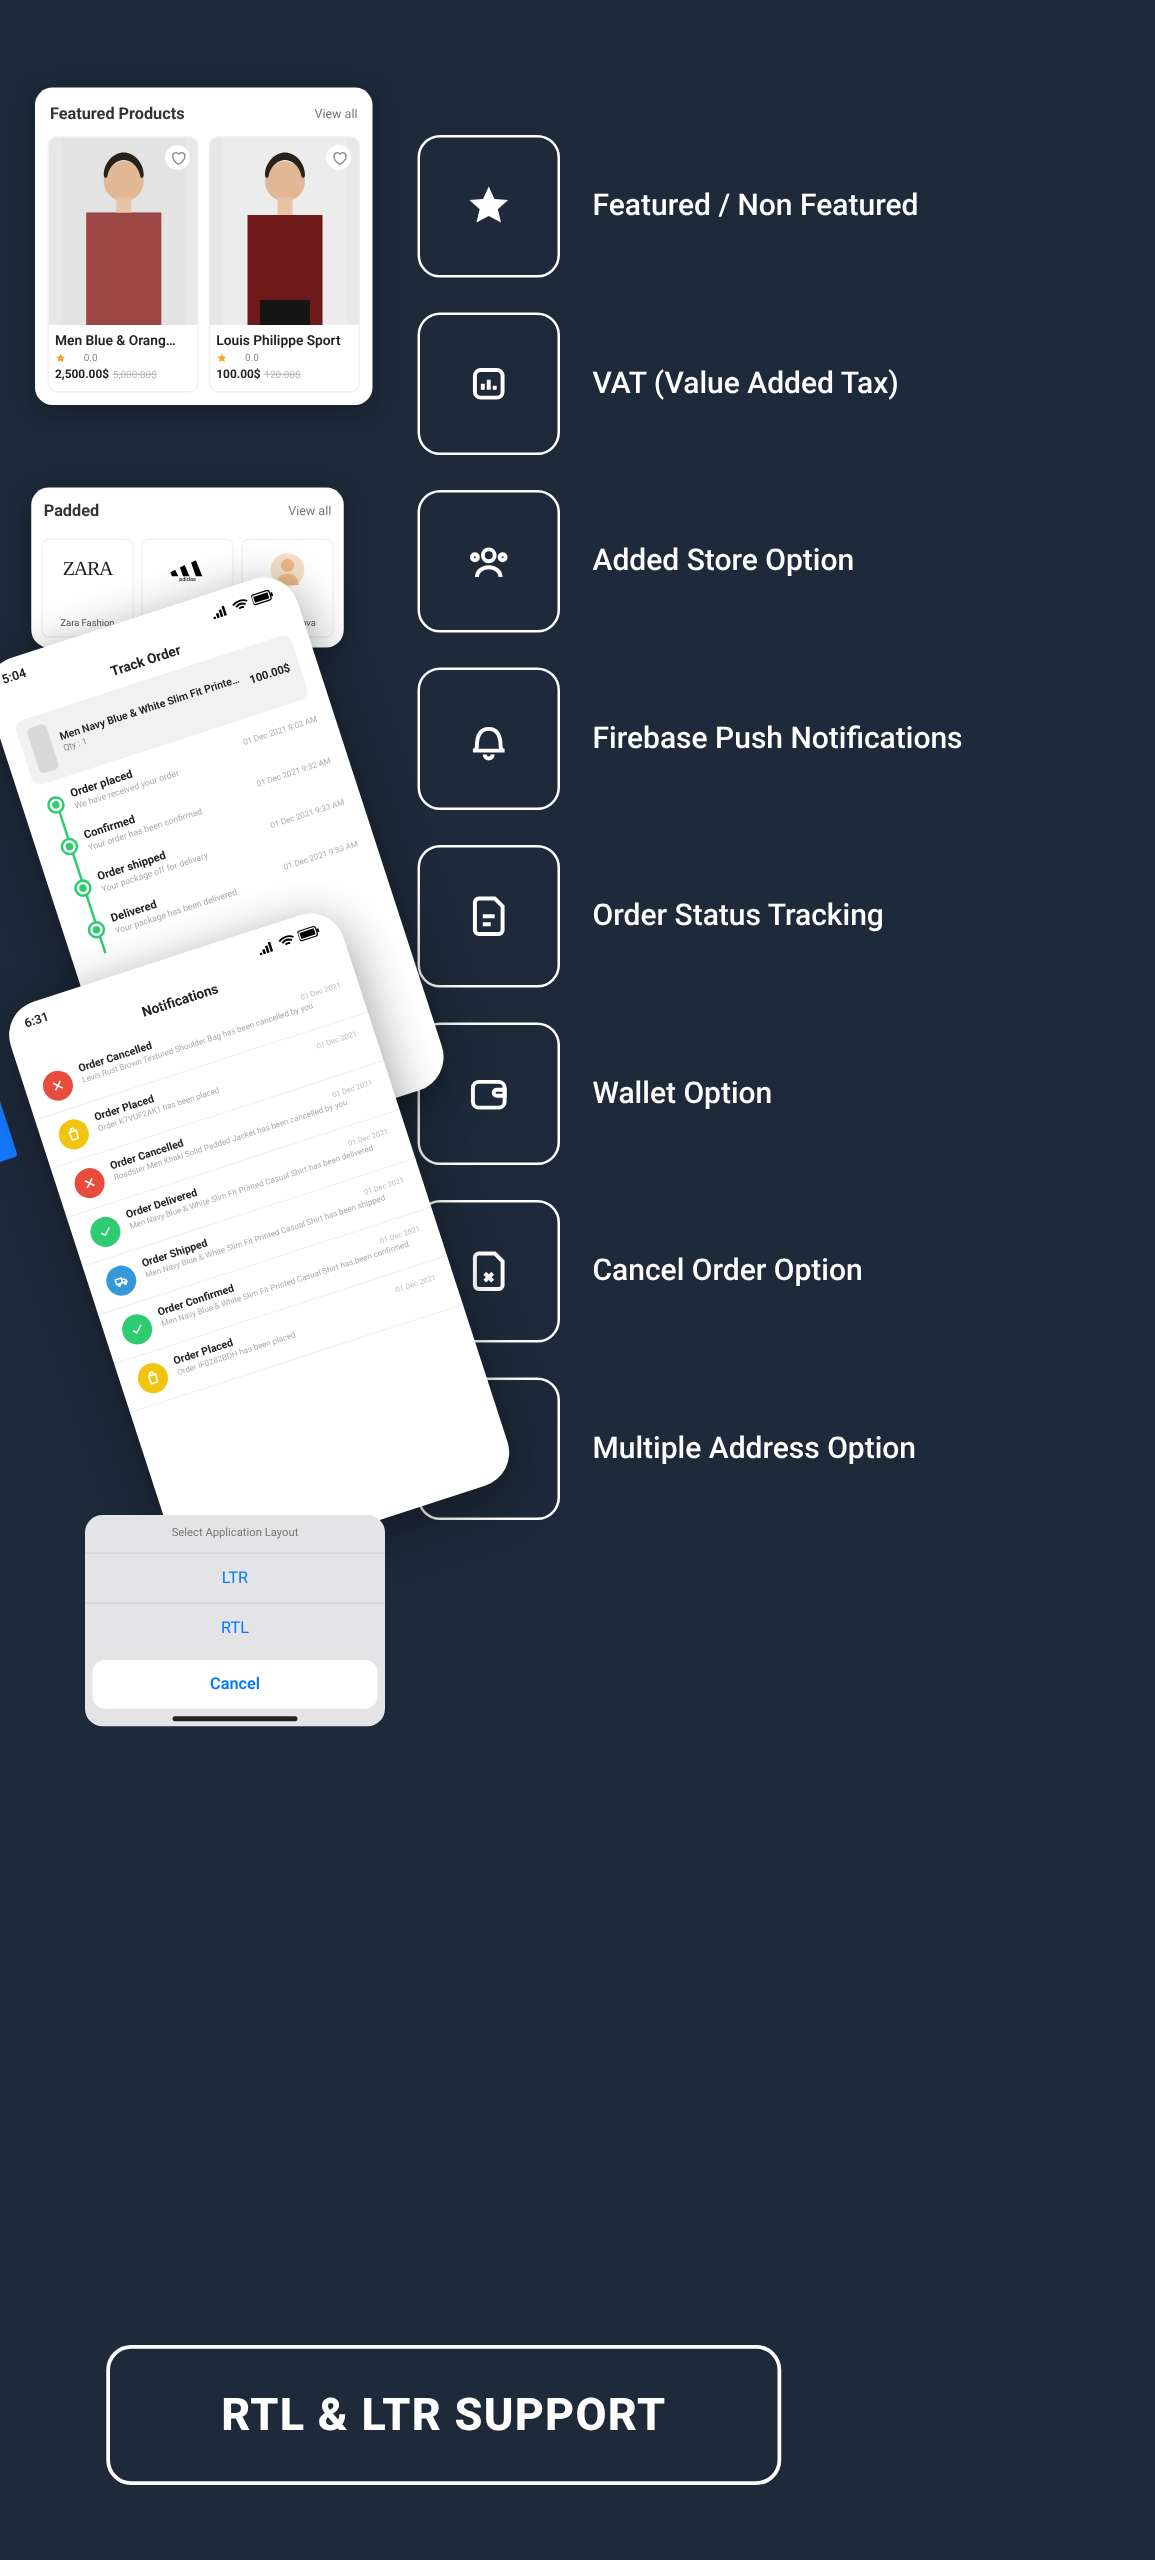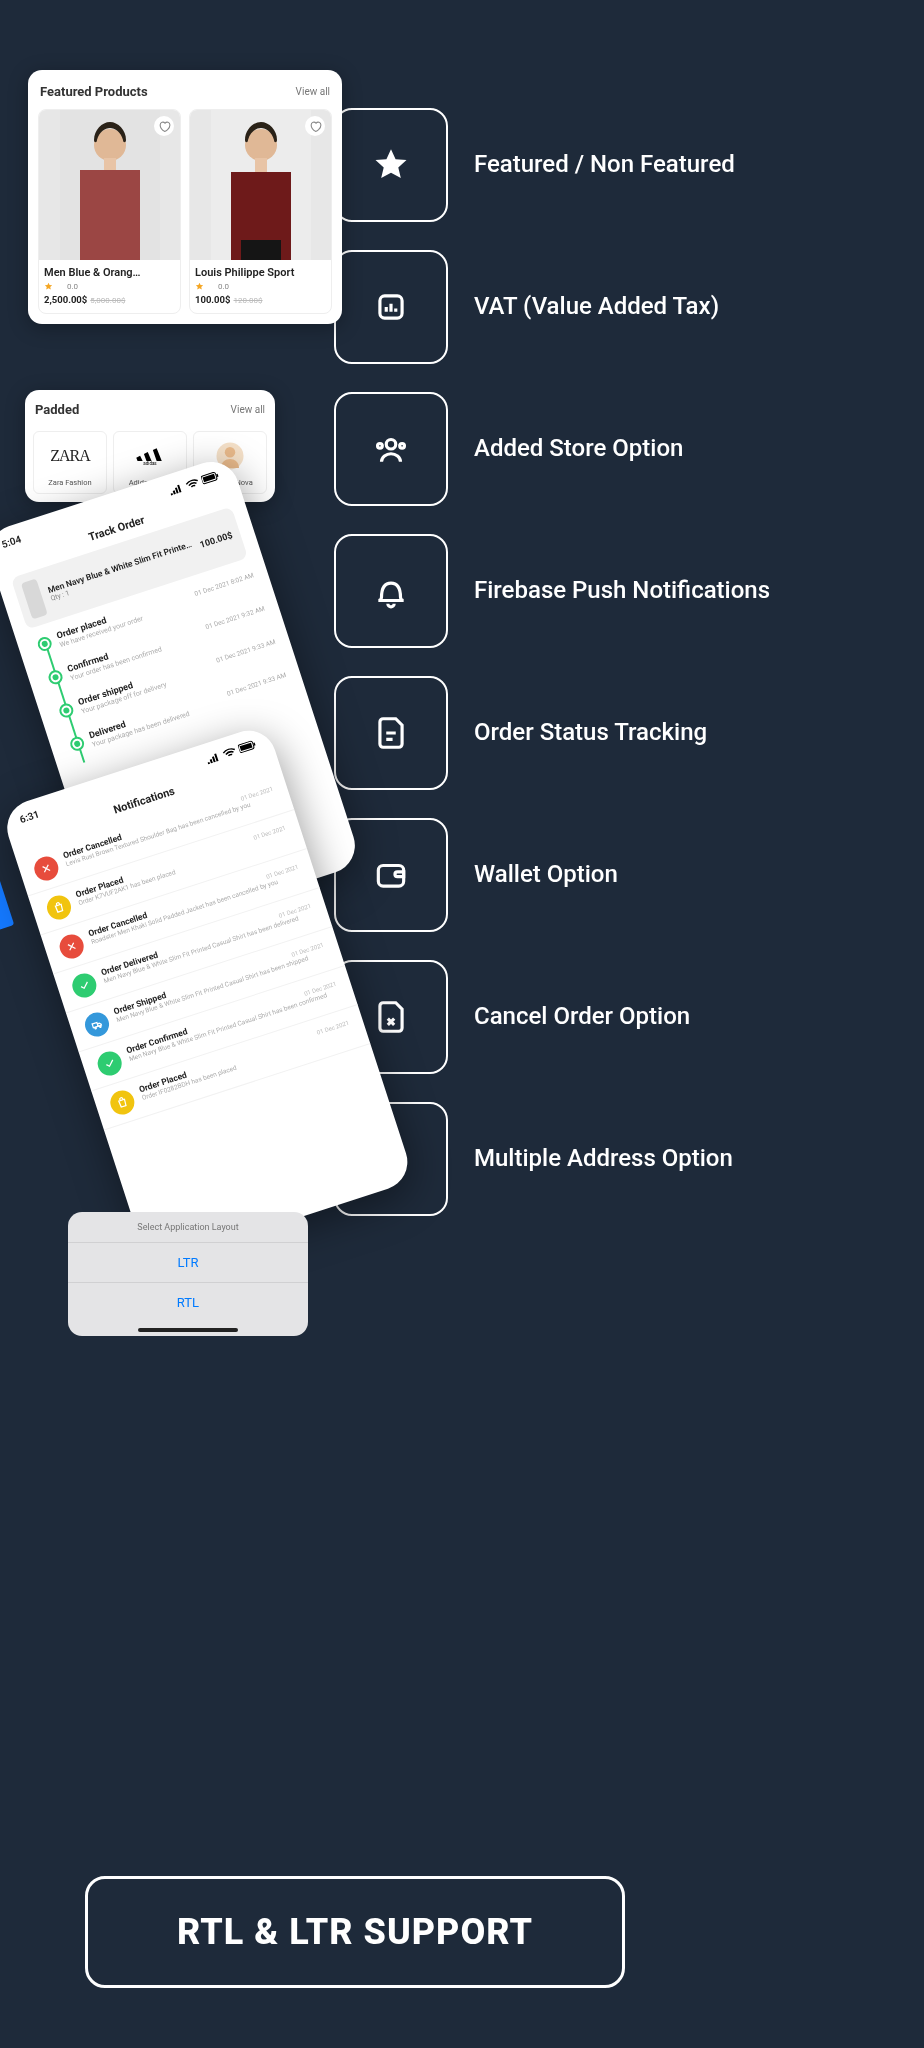--- a/index.html
+++ b/index.html
@@ -8,21 +8,21 @@
 
 .features { position: absolute; right: 30px; top: 108px; width: 560px; }
 .feat { display: flex; align-items: center; gap: 26px; margin-bottom: 28px; }
 .feat-icon { width: 114px; height: 114px; border: 2px solid #fff; border-radius: 18px; display: flex; align-items: center; justify-content: center; flex-shrink: 0; }
 .feat-icon svg { width: 38px; height: 38px; stroke: #fff; fill: none; stroke-width: 2; }
 .feat-icon .fill { fill: #fff; stroke: none; }
 .feat-label { font-size: 24px; line-height: 1.55; font-weight: 500; }
 
 
 .card { background: #fff; border-radius: 14px; color: #222; box-shadow: 0 4px 20px rgba(0,0,0,0.3); }
-.fp-card { position: absolute; left: 28px; top: 70px; width: 314px; padding: 10px; }
+.fp-card { position: absolute; left: 28px; top: 70px; width: 270px; padding: 10px; }
 .card-hdr { display: flex; justify-content: space-between; align-items: center; padding: 4px 2px 10px; }
 .card-title { font-size: 13px; font-weight: 700; color: #333; }
 .viewall { font-size: 10px; color: #777; }
 .prod-row { display: flex; gap: 8px; }
 .prod { flex: 1; border: 1px solid #eee; border-radius: 8px; overflow: hidden; position: relative; }
 .prod-img { width: 100%; height: 150px; background: #e7e7e7; display:flex; align-items:flex-end; justify-content:center; overflow:hidden; }
 .heart { position: absolute; top: 6px; right: 6px; width: 20px; height: 20px; background:#fff; border-radius:50%; display:flex; align-items:center; justify-content:center; }
 .heart svg { width:13px; height:13px; stroke:#888; fill:none; stroke-width:2; }
 .prod-body { padding: 6px 5px 8px; }
 .prod-name { font-size: 11px; font-weight: 600; white-space: nowrap; overflow: hidden; text-overflow: ellipsis; }
@@ -37,21 +37,21 @@
 .shirt-maroon { fill:#6e1a1a; }
 .skin { fill:#e8c4a6; }
 .head { fill:#e0b896; }
 .hair { fill:#2a2218; }
 
 
 .v-card { position: absolute; left: 25px; top: 390px; width: 250px; padding: 8px; }
 .vend-row { display: flex; gap: 6px; margin-top:4px; }
 .vend { flex:1; border:1px solid #eee; border-radius:6px; padding:6px 2px; text-align:center; }
 .vend-logo { height:36px; display:flex; align-items:center; justify-content:center; }
-.vend-name { font-size:7.5px; color:#555; margin-top:4px; }
+.vend-name { font-size:7.5px; color:#555; margin-top:20px; }
 .zara { font-family: serif; font-weight: 300; font-size: 16px; letter-spacing: -1px; }
 .adidas svg { width:30px; height:20px; }
 .avatar svg { width:30px; height:30px; }
 
 
 .phone { position:absolute; background:#fff; border-radius:28px; color:#222; box-shadow:0 10px 40px rgba(0,0,0,0.4); overflow:hidden; }
 .ph-track { left: -18px; top: 535px; width: 260px; height: 430px; transform: rotate(-18deg); transform-origin: top left; }
 .ph-status { display:flex; justify-content:space-between; padding: 10px 16px 4px; font-size:10px; font-weight:600; }
 .ph-bars { display:flex; gap:3px; align-items:center; }
 .ph-title { text-align:center; font-size:11px; font-weight:700; padding:4px 0 8px; }
@@ -429,16 +429,17 @@
         </div>
   <div class="nl-date">01 Dec 2021</div>
       </div>
     </div>
 </div>
 
 <div class="sheet">
   <div class="sheet-title">Select Application Layout</div>
   <div class="sheet-opt">LTR</div>
   <div class="sheet-opt">RTL</div>
+  <div class="sheet-cancel">Cancel</div>
   <div class="home-ind"></div>
 </div>
 
 <div class="banner">RTL &amp; LTR SUPPORT</div>
 
 </body></html>

